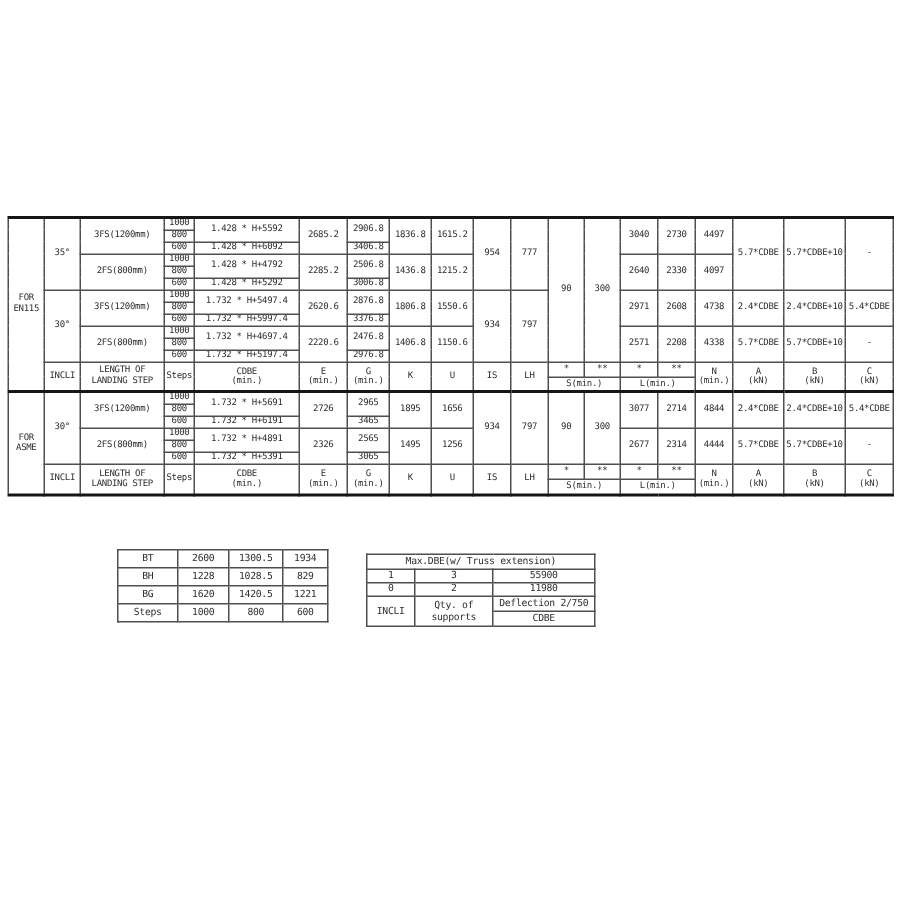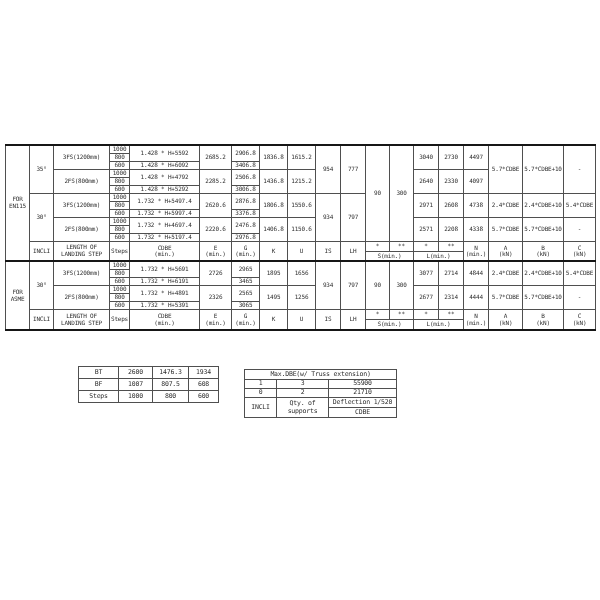--- a/index.html
+++ b/index.html
@@ -319,28 +319,34 @@
 <colgroup>
         <col style="width:40px">
         <col style="width:34px">
         <col style="width:36px">
         <col style="width:30px">
       </colgroup>
 <tbody>
         <tr>
   <td>BT</td>
   <td>2600</td>
-  <td>1476.3</td>
+  <td>1300.5</td>
   <td>1934</td>
 </tr>
 <tr>
-  <td>BF</td>
-  <td>1007</td>
-  <td>807.5</td>
-  <td>608</td>
+  <td>BH</td>
+  <td>1228</td>
+  <td>1028.5</td>
+  <td>829</td>
+</tr>
+<tr>
+  <td>BG</td>
+  <td>1620</td>
+  <td>1420.5</td>
+  <td>1221</td>
 </tr>
 <tr>
   <td>Steps</td>
   <td>1000</td>
   <td>800</td>
   <td>600</td>
 </tr>
 </tbody>
     </table>
 </div>
@@ -357,25 +363,25 @@
   <td colspan="3">Max.DBE(w/ Truss extension)</td>
 </tr>
 <tr class="m">
   <td>1</td>
   <td>3</td>
   <td>55900</td>
 </tr>
 <tr class="m">
   <td>0</td>
   <td>2</td>
-  <td>21710</td>
+  <td>11980</td>
 </tr>
 <tr class="f">
   <td rowspan="2">INCLI</td>
   <td rowspan="2" class="wrap">Qty. of supports</td>
-  <td>Deflection 1/520</td>
+  <td>Deflection 2/750</td>
 </tr>
 <tr class="f">
   <td>CDBE</td>
 </tr>
 </tbody>
     </table>
 </div>
 
 </body></html>

